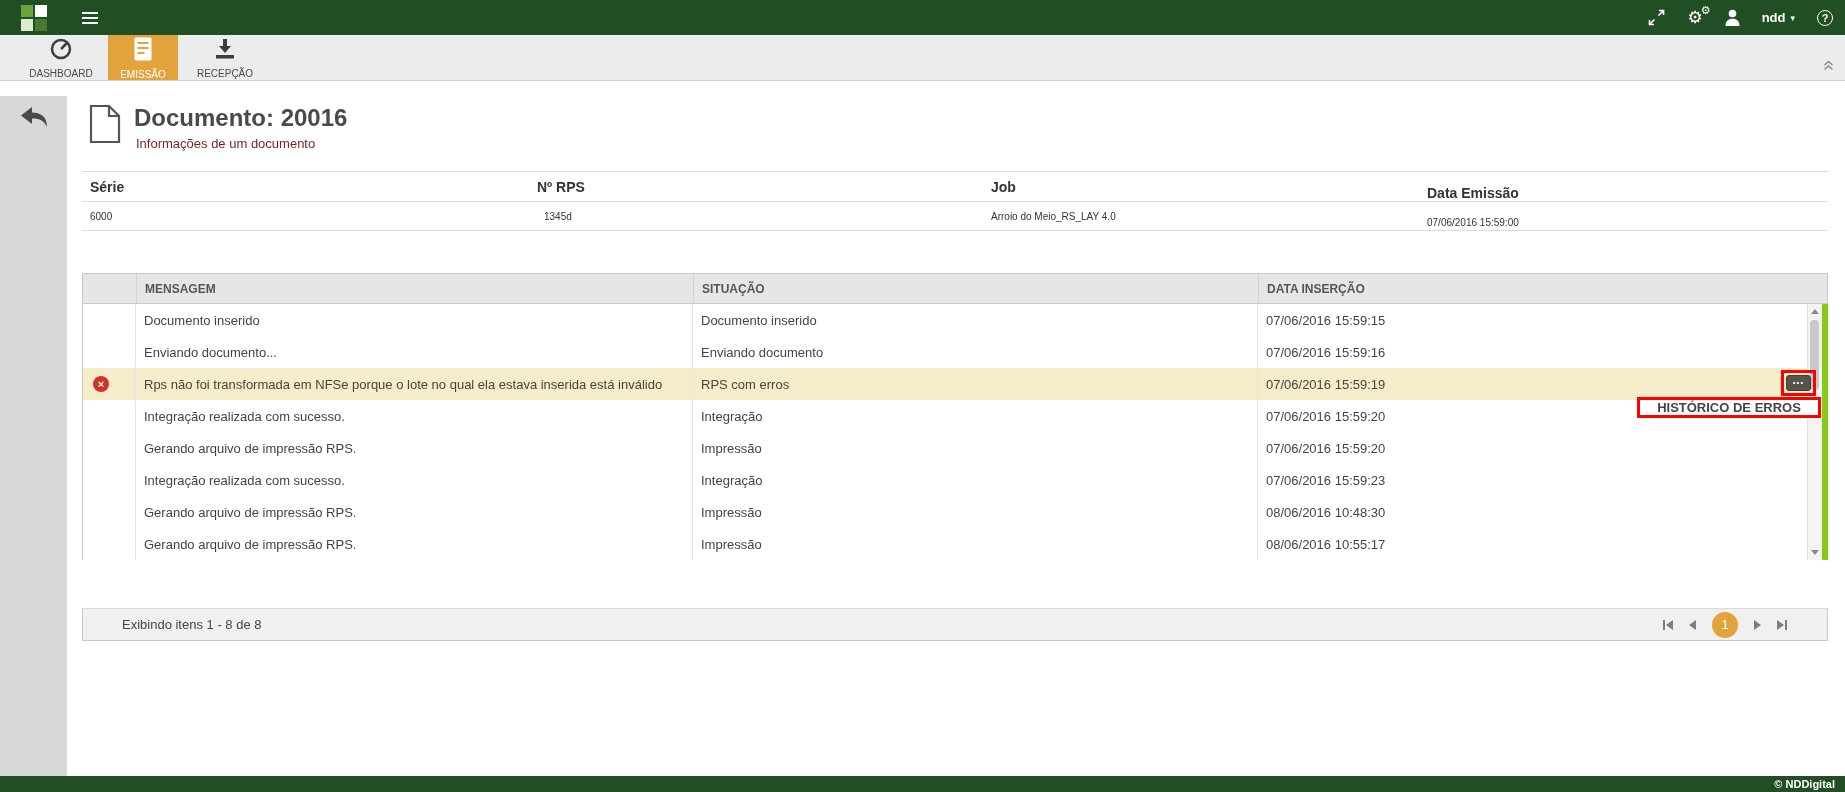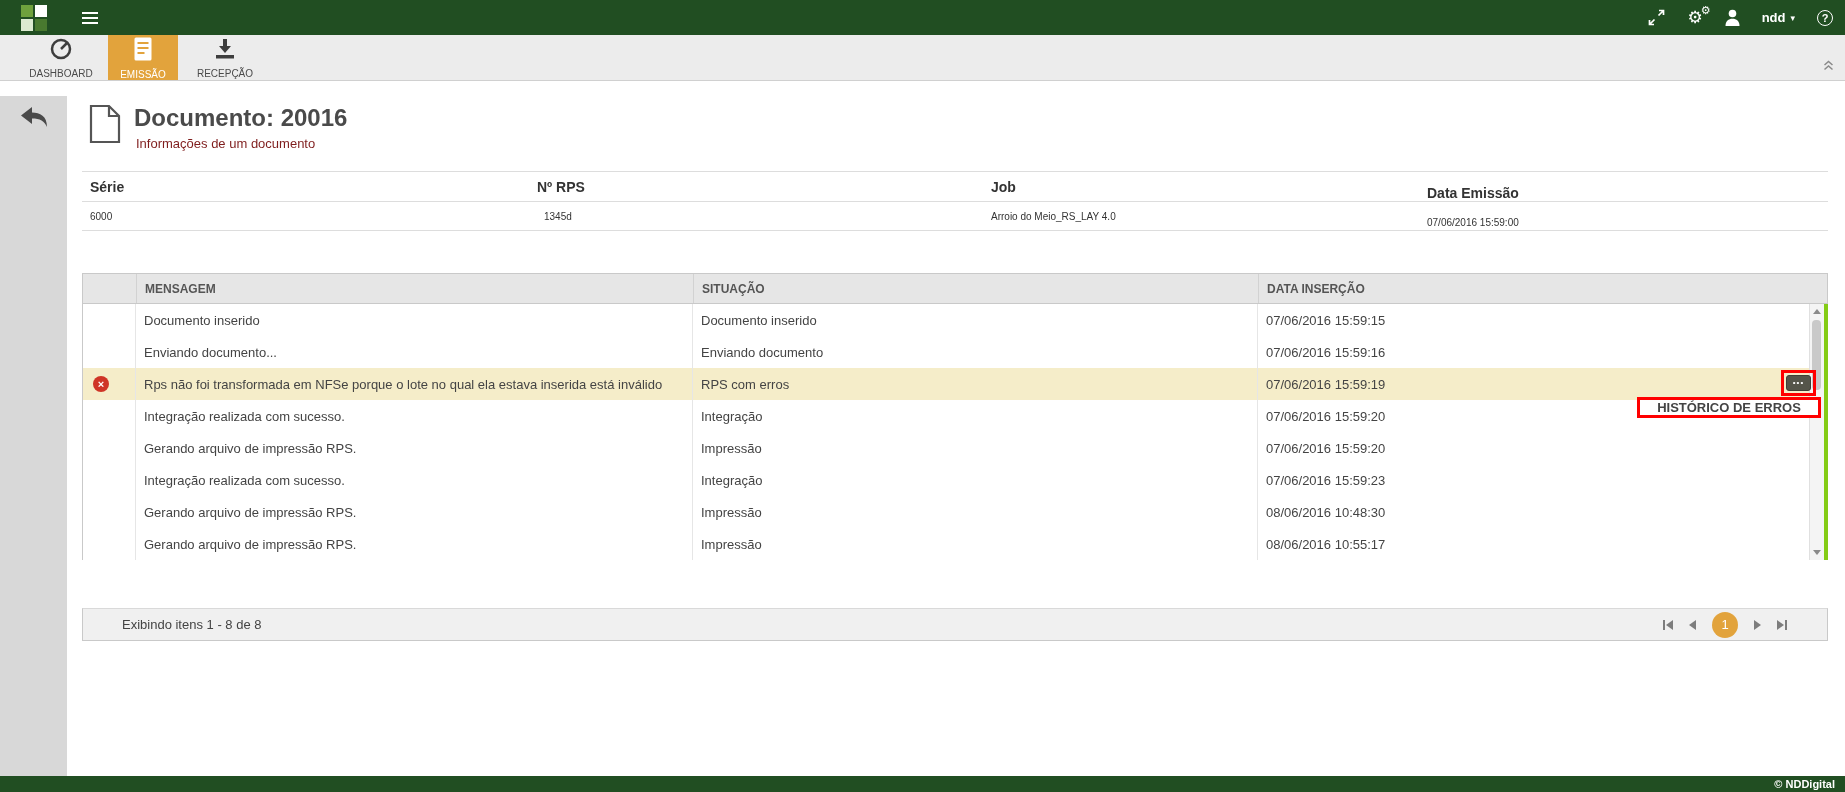--- a/index.html
+++ b/index.html
@@ -78,21 +78,21 @@
     display:flex; align-items:center; height:31px;
     background:#e6e6e6; border:1px solid #c9c9c9;
     font-size:12px; font-weight:bold; color:#555;
   }
   .thead .cell { height:100%; display:flex; align-items:center; padding-left:8px; }
   .thead .cell + .cell { border-left:1px solid #d2d2d2; }
   .h-icon { width:53px; }  .h-msg { width:557px; } .h-sit { width:565px; } .h-data { width:522px; }
 
   .tbody {
     position:relative; height:256px; background:#fff;
-    border-left:1px solid #c9c9c9; border-right:4px solid #84cc16;
+    border-left:1px solid #c9c9c9; border-right:6px solid #84cc16;
   }
   .trow { display:flex; align-items:center; height:32px; font-size:13px; color:#444; }
   .trow .cell { height:100%; display:flex; align-items:center; padding-left:8px; }
   .c-icon { width:53px; border-right:1px solid #e6e6e6; }
   .c-msg  { width:557px; border-right:1px solid #e6e6e6; }
   .c-sit  { width:565px; border-right:1px solid #e6e6e6; }
   .c-data { width:554px; }
   .trow.error { background:#f5edc9; }
   .err-icon {
     width:16px; height:16px; border-radius:50%; background:#cf3527; color:#fff;

